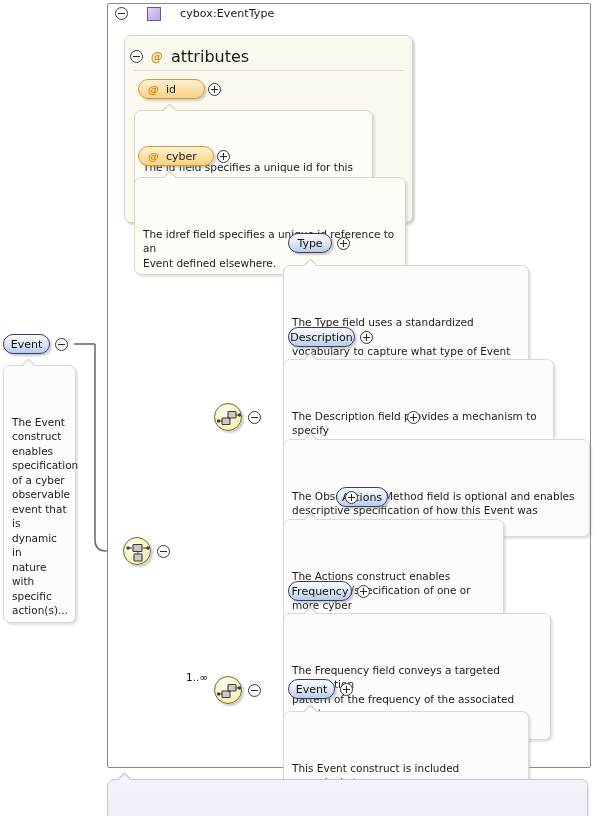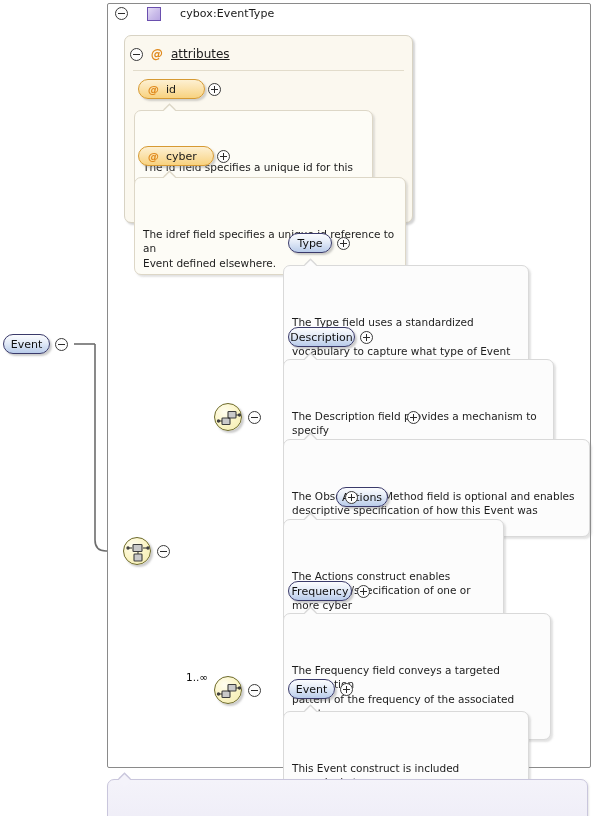--- a/index.html
+++ b/index.html
@@ -103,23 +103,22 @@
     gap: 8px;
     white-space: nowrap;
   }
   .attrs-head .at {
     color: #e08a1e;
     font-style: italic;
     font-size: 12px;
     font-weight: bold;
   }
   .attrs-head .lbl {
-    font-size: 12px;
+    font-size: 16px;
     color: #1a1a1a;
-    text-decoration: underline;
   }
   .attrs-rule {
     position: absolute;
     height: 1px;
     background: #e2dccb;
   }
 
   
   .attr-pill {
     position: absolute;
@@ -306,20 +305,35 @@
     <span class="tail" style="left:30px;"></span>
     <span class="tail-in" style="left:30px;"></span>
     <span>The idref field specifies a unique id reference to an
 Event defined elsewhere.</span>
   </div>
 
   <div class="el-pill" style="left:3px; top:334px; width:47px;">
     <span class="nm">Event</span>
   </div>
   <span class="tog tog-abs" style="left:55px; top:338px;"></span>
+  <div class="doc" style="left:3px; top:365px; width:73px;">
+    <span class="tail" style="left:20px;"></span>
+    <span class="tail-in" style="left:20px;"></span>
+    <span>The Event
+construct
+enables
+specification
+of a cyber
+observable
+event that is
+dynamic in
+nature with
+specific
+action(s)...</span>
+  </div>
 
   <div class="comp" style="left:123px; top:537px;">
     <svg width="28" height="28" viewBox="0 0 28 28">
       <g stroke="#3d3d3d" stroke-width="1.1" fill="#c9c9c9">
         <line x1="4" y1="10" x2="8" y2="10"></line>
         <line x1="19" y1="10" x2="24" y2="10"></line>
         <rect x="9" y="6.5" width="9" height="7" rx="0.8"></rect>
         <rect x="10" y="16" width="8" height="7" rx="0.8"></rect>
         <line x1="14" y1="13.5" x2="14" y2="16"></line>
         <circle cx="4" cy="10" r="1.1" fill="#3d3d3d"></circle>

